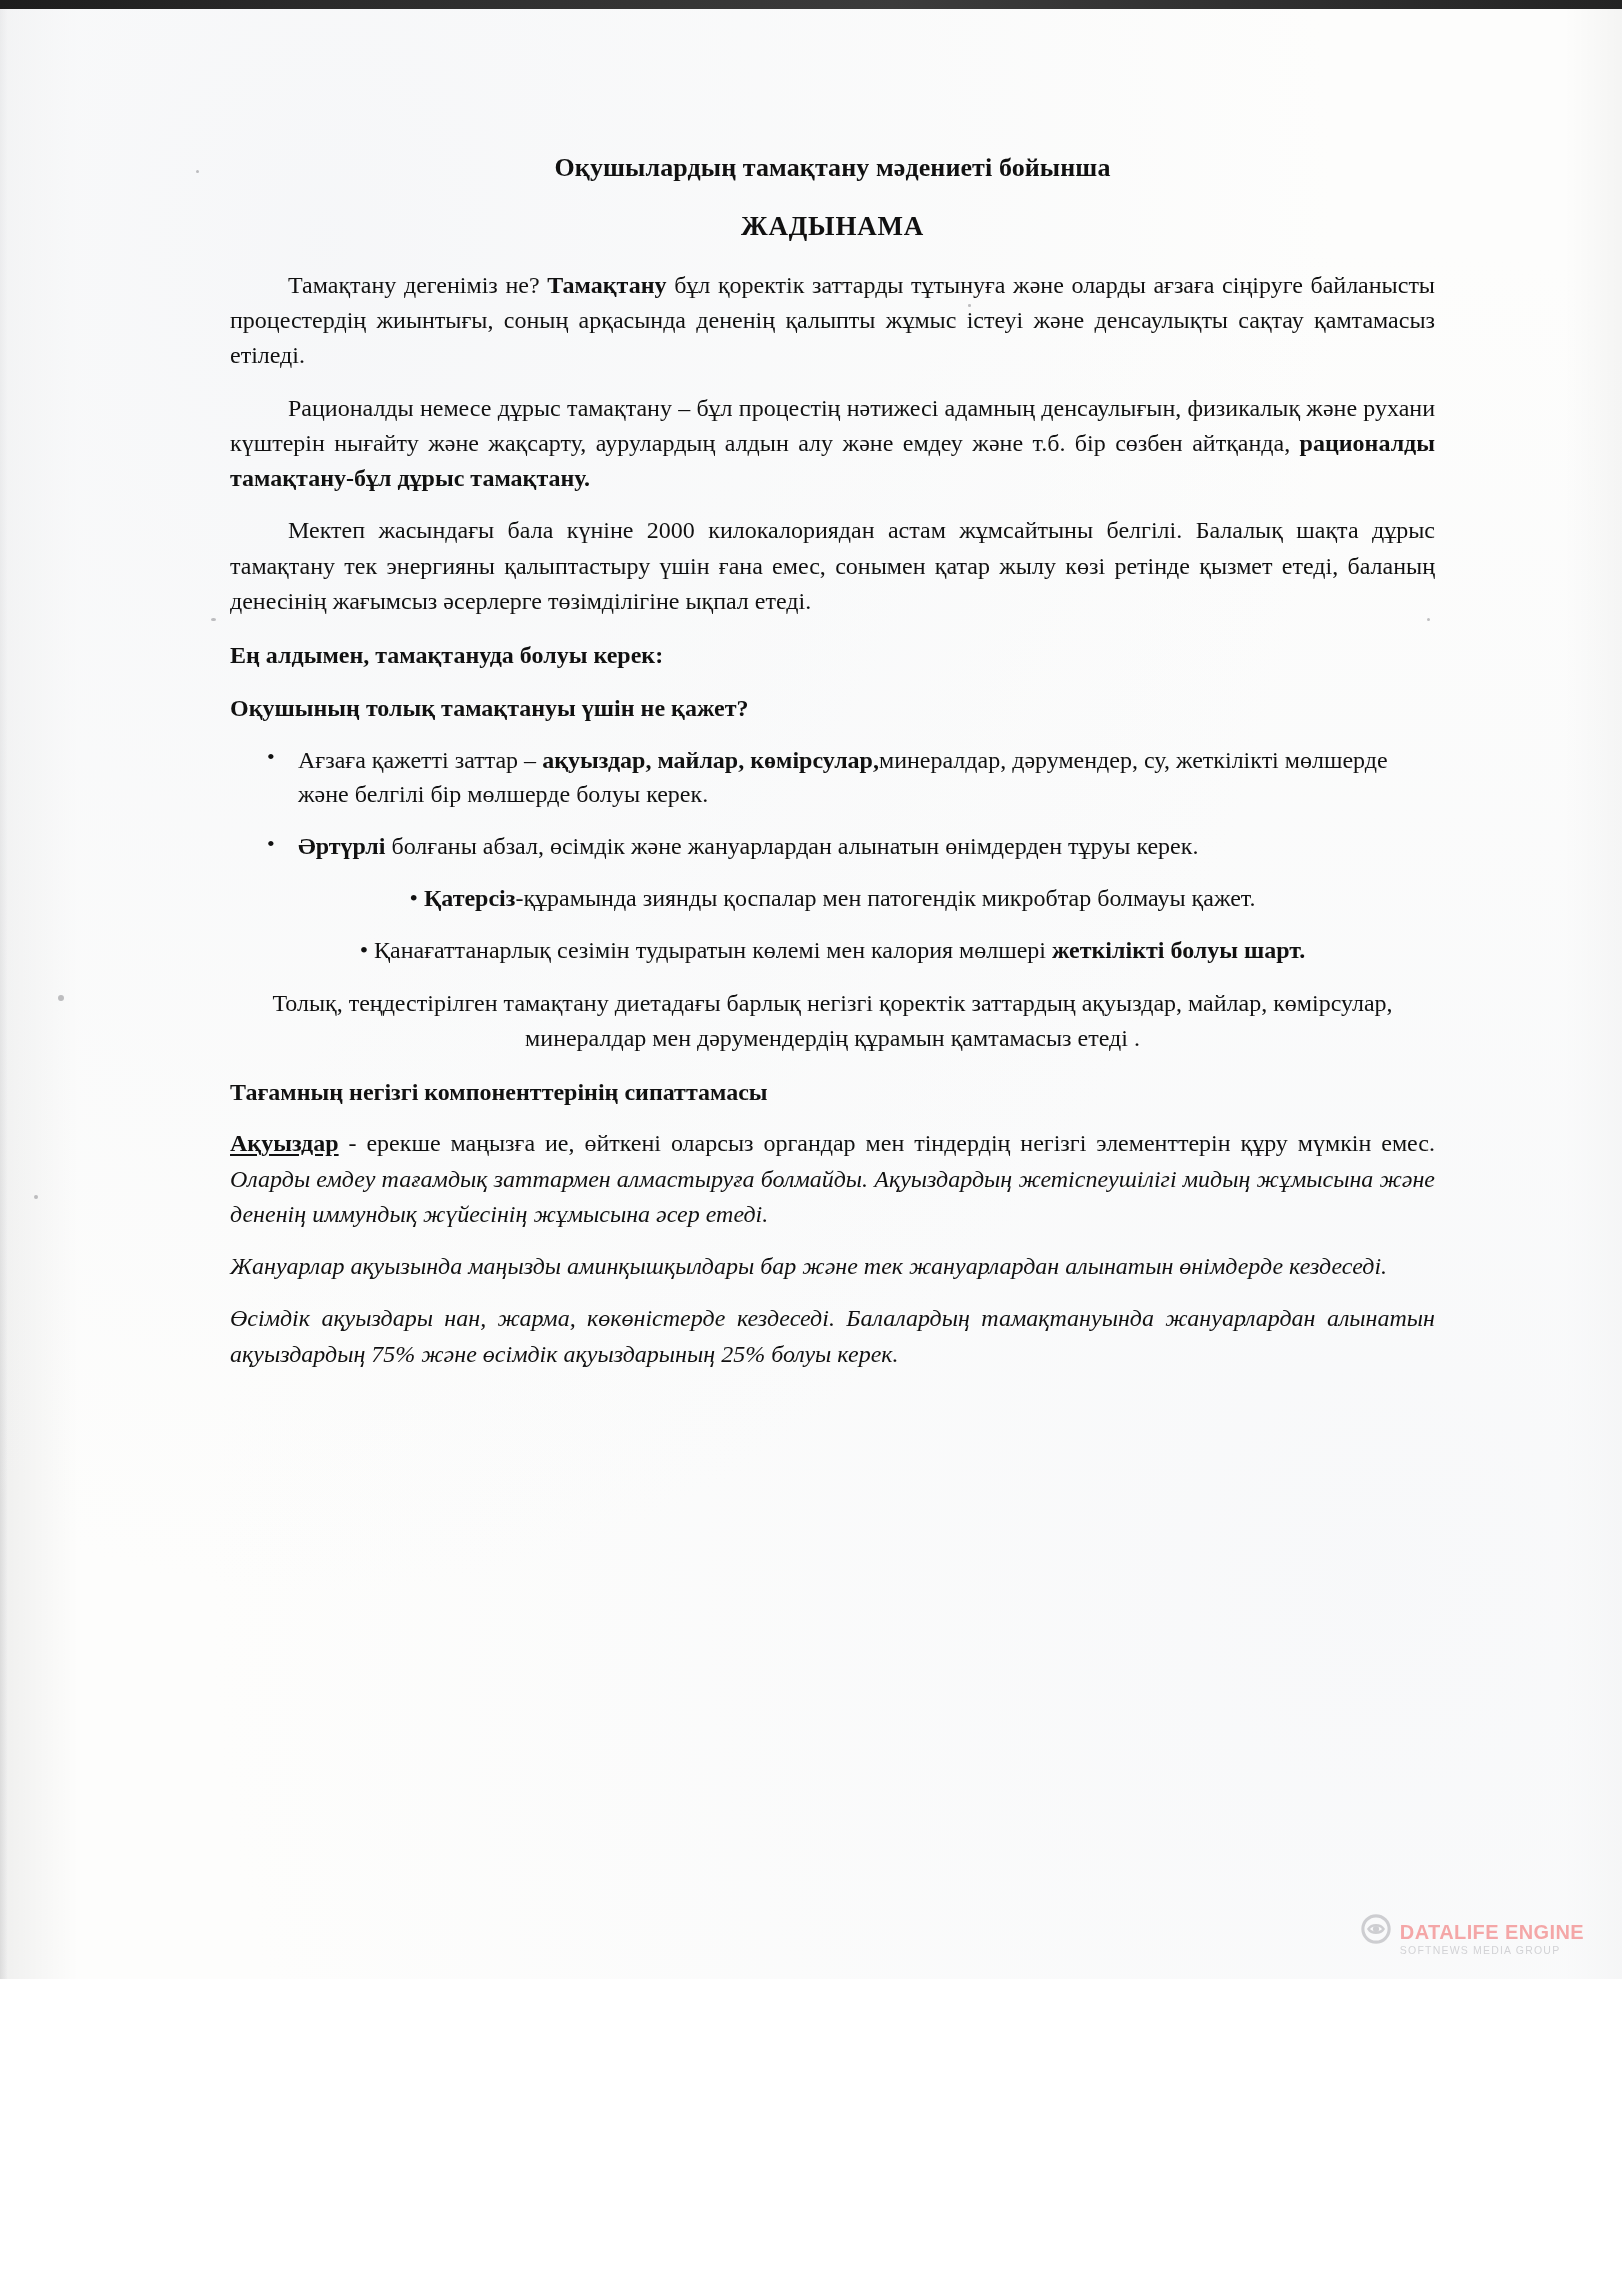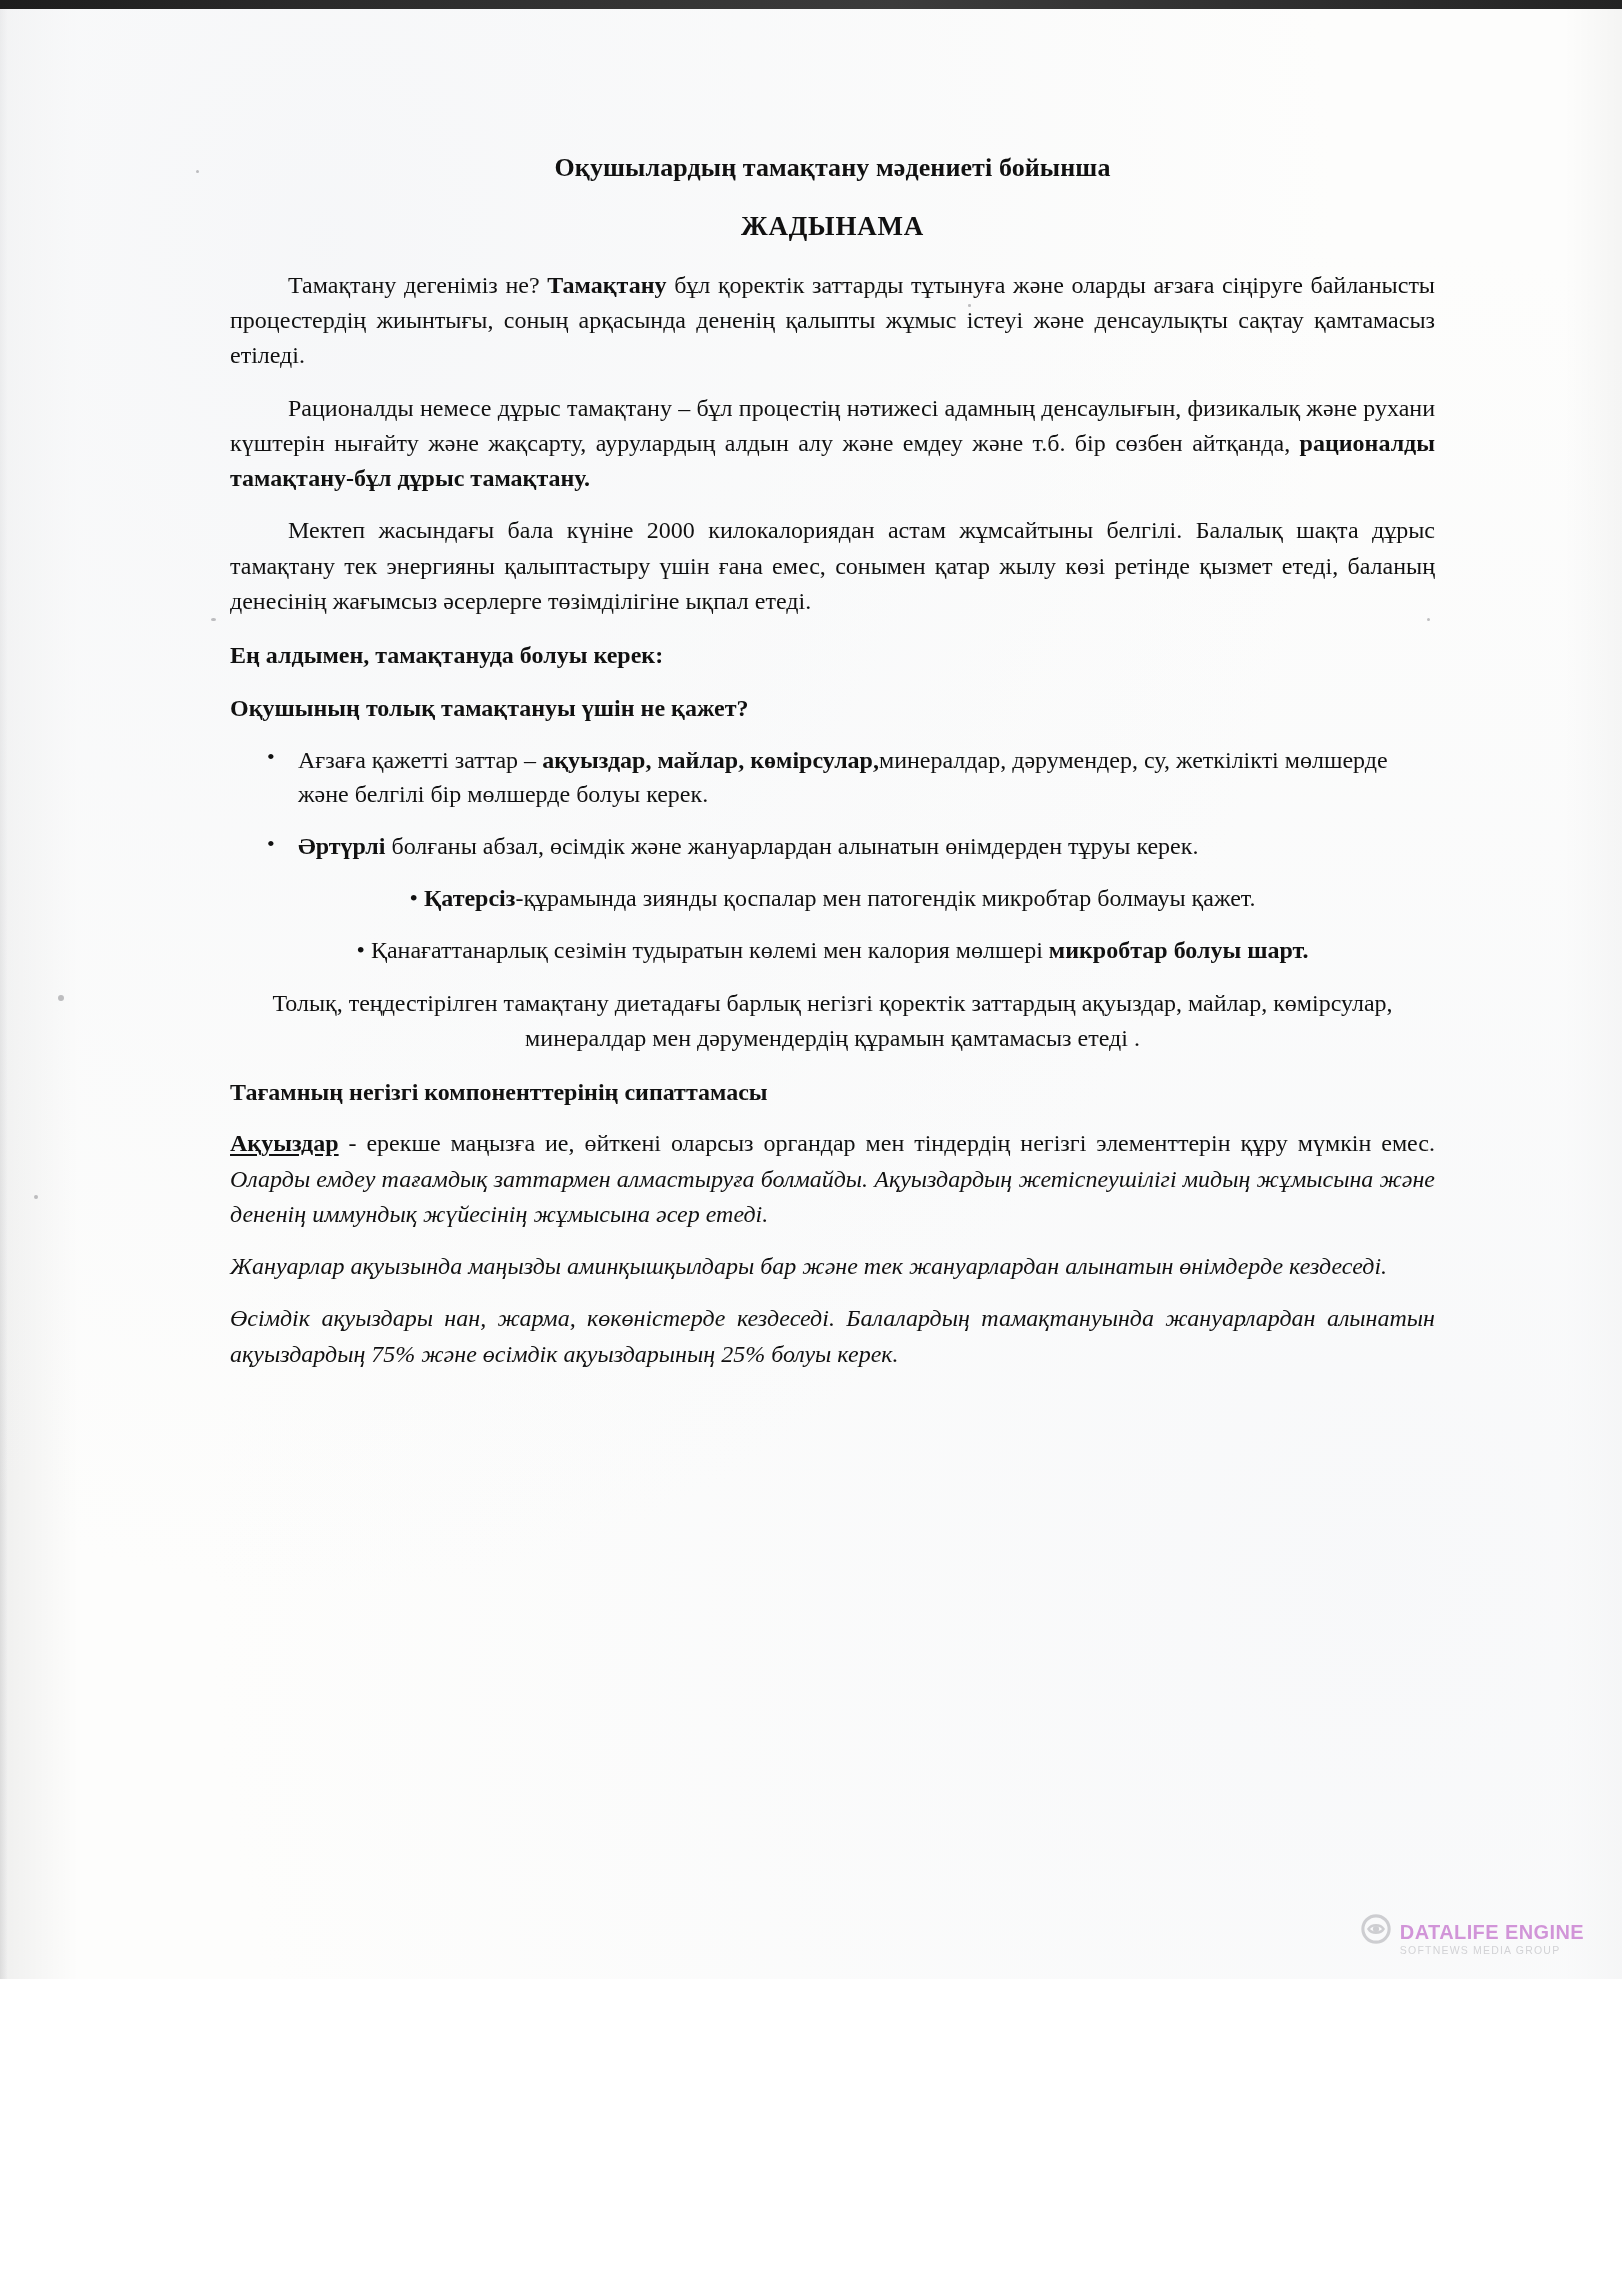--- a/index.html
+++ b/index.html
@@ -132,21 +132,21 @@
   }
   .wm-mark{
     width:30px;height:30px;flex:0 0 30px;
   }
   .wm-text{line-height:1;}
   .wm-main{
     font-family:"Liberation Sans", sans-serif;
     font-weight:bold;
     font-size:20px;
     letter-spacing:0.4px;
-    color:#a21caf;
+    color:#ef4444;
     display:block;
     margin-top:20px;
   }
   .wm-sub{
     font-family:"Liberation Sans", sans-serif;
     font-size:10.5px;
     letter-spacing:1.2px;
     color:#a3a3a9;
     display:block;
     margin-top:2.6px;
@@ -185,21 +185,21 @@
 
     <h3 class="sec">Оқушының толық тамақтануы үшін не қажет?</h3>
 
     <ul class="bullets">
       <li><span>Ағзаға қажетті заттар – </span><b>ақуыздар, майлар, көмірсулар,</b><span>минералдар, дәрумендер, су, жеткілікті мөлшерде және белгілі бір мөлшерде болуы керек.</span></li>
       <li><b>Әртүрлі</b><span> болғаны абзал, өсімдік және жануарлардан алынатын өнімдерден тұруы керек.</span></li>
     </ul>
 
     <p class="dashline"><span>• </span><b>Қатерсіз</b><span>-құрамында зиянды қоспалар мен патогендік микробтар болмауы қажет.</span></p>
 
-    <p class="dashline"><span>• </span><span>Қанағаттанарлық  сезімін тудыратын көлемі мен калория мөлшері </span><b>микробтар болуы шарт.</b></p>
+    <p class="dashline"><span>• </span><span>Қанағаттанарлық  сезімін тудыратын көлемі мен калория мөлшері </span><b>жеткілікті болуы шарт.</b></p>
 
     <p class="dashline">Толық, теңдестірілген тамақтану диетадағы барлық негізгі қоректік заттардың ақуыздар, майлар, көмірсулар, минералдар мен дәрумендердің құрамын қамтамасыз етеді .</p>
 
     <h3 class="sec">Тағамның негізгі компоненттерінің сипаттамасы</h3>
 
     <p class="body noindent"><u class="lead">Ақуыздар</u><span> - </span><span>ерекше маңызға ие, өйткені оларсыз органдар мен тіндердің негізгі элементтерін құру мүмкін емес. </span><i>Оларды емдеу тағамдық заттармен алмастыруға болмайды. Ақуыздардың жетіспеушілігі мидың жұмысына және дененің иммундық жүйесінің жұмысына әсер етеді.</i></p>
 
     <p class="italic">Жануарлар ақуызында маңызды аминқышқылдары бар және тек жануарлардан алынатын өнімдерде кездеседі.</p>
 
     <p class="italic">Өсімдік ақуыздары нан, жарма, көкөністерде кездеседі. Балалардың тамақтануында жануарлардан алынатын ақуыздардың 75% және өсімдік ақуыздарының 25% болуы керек.</p>

